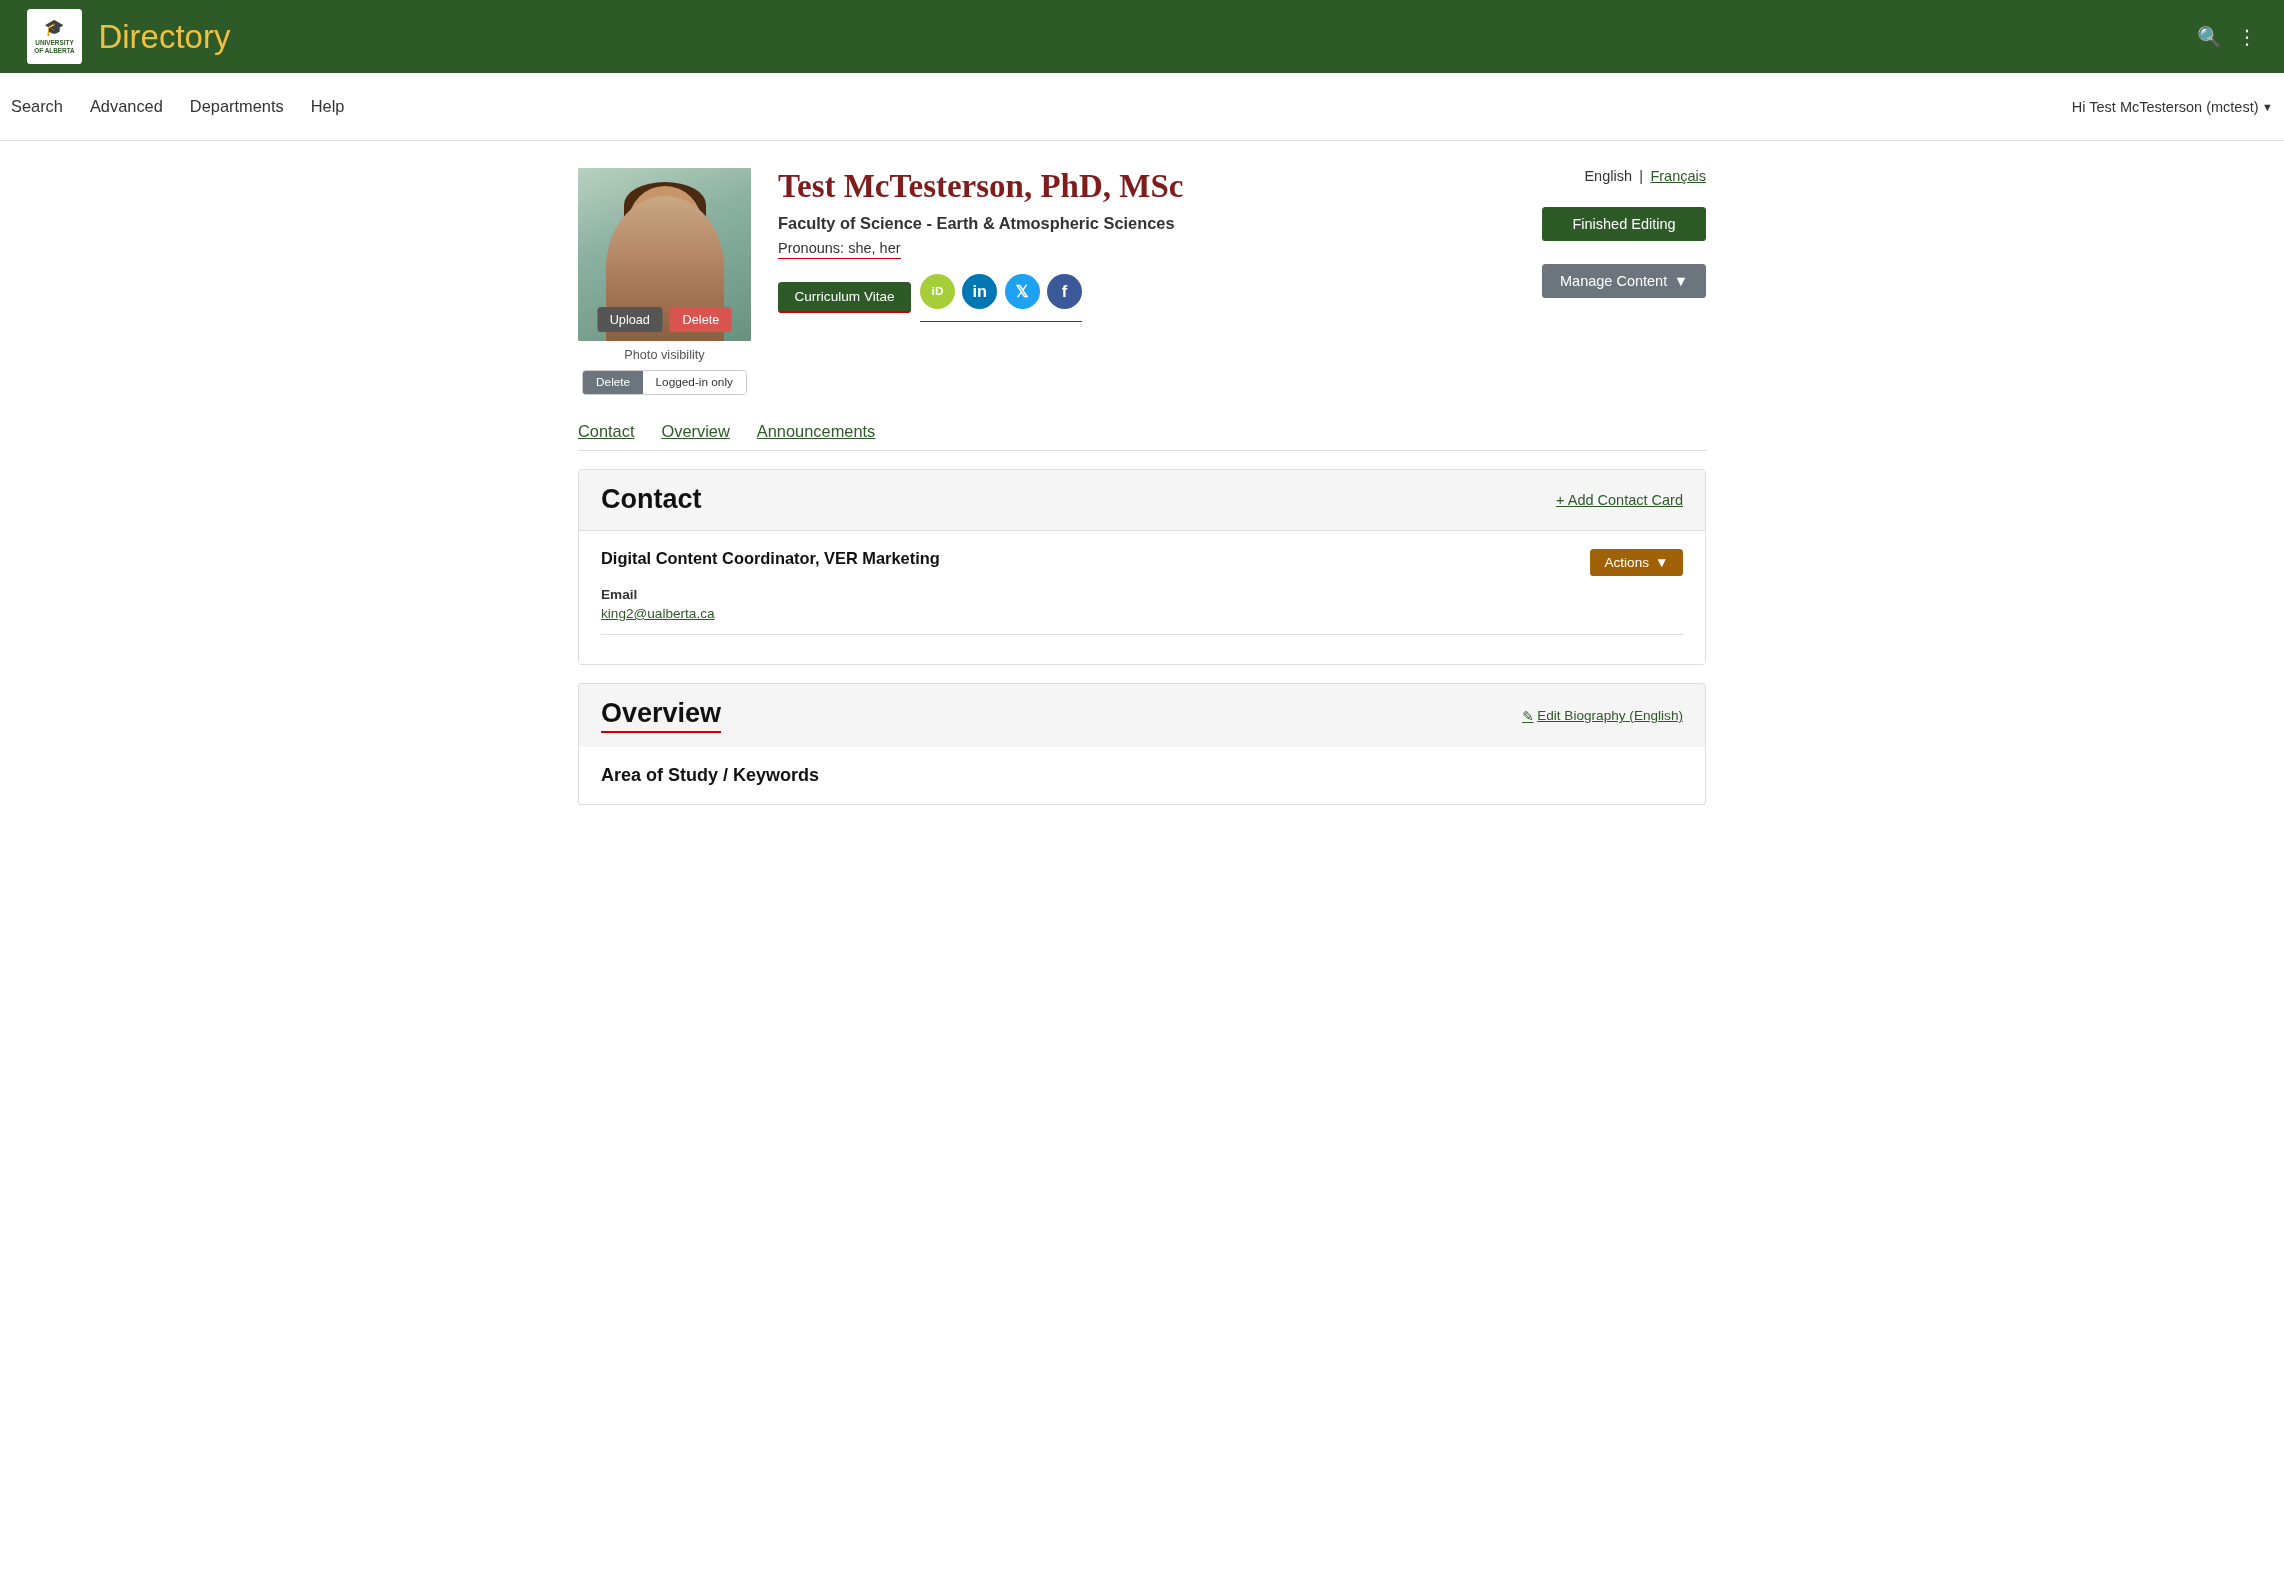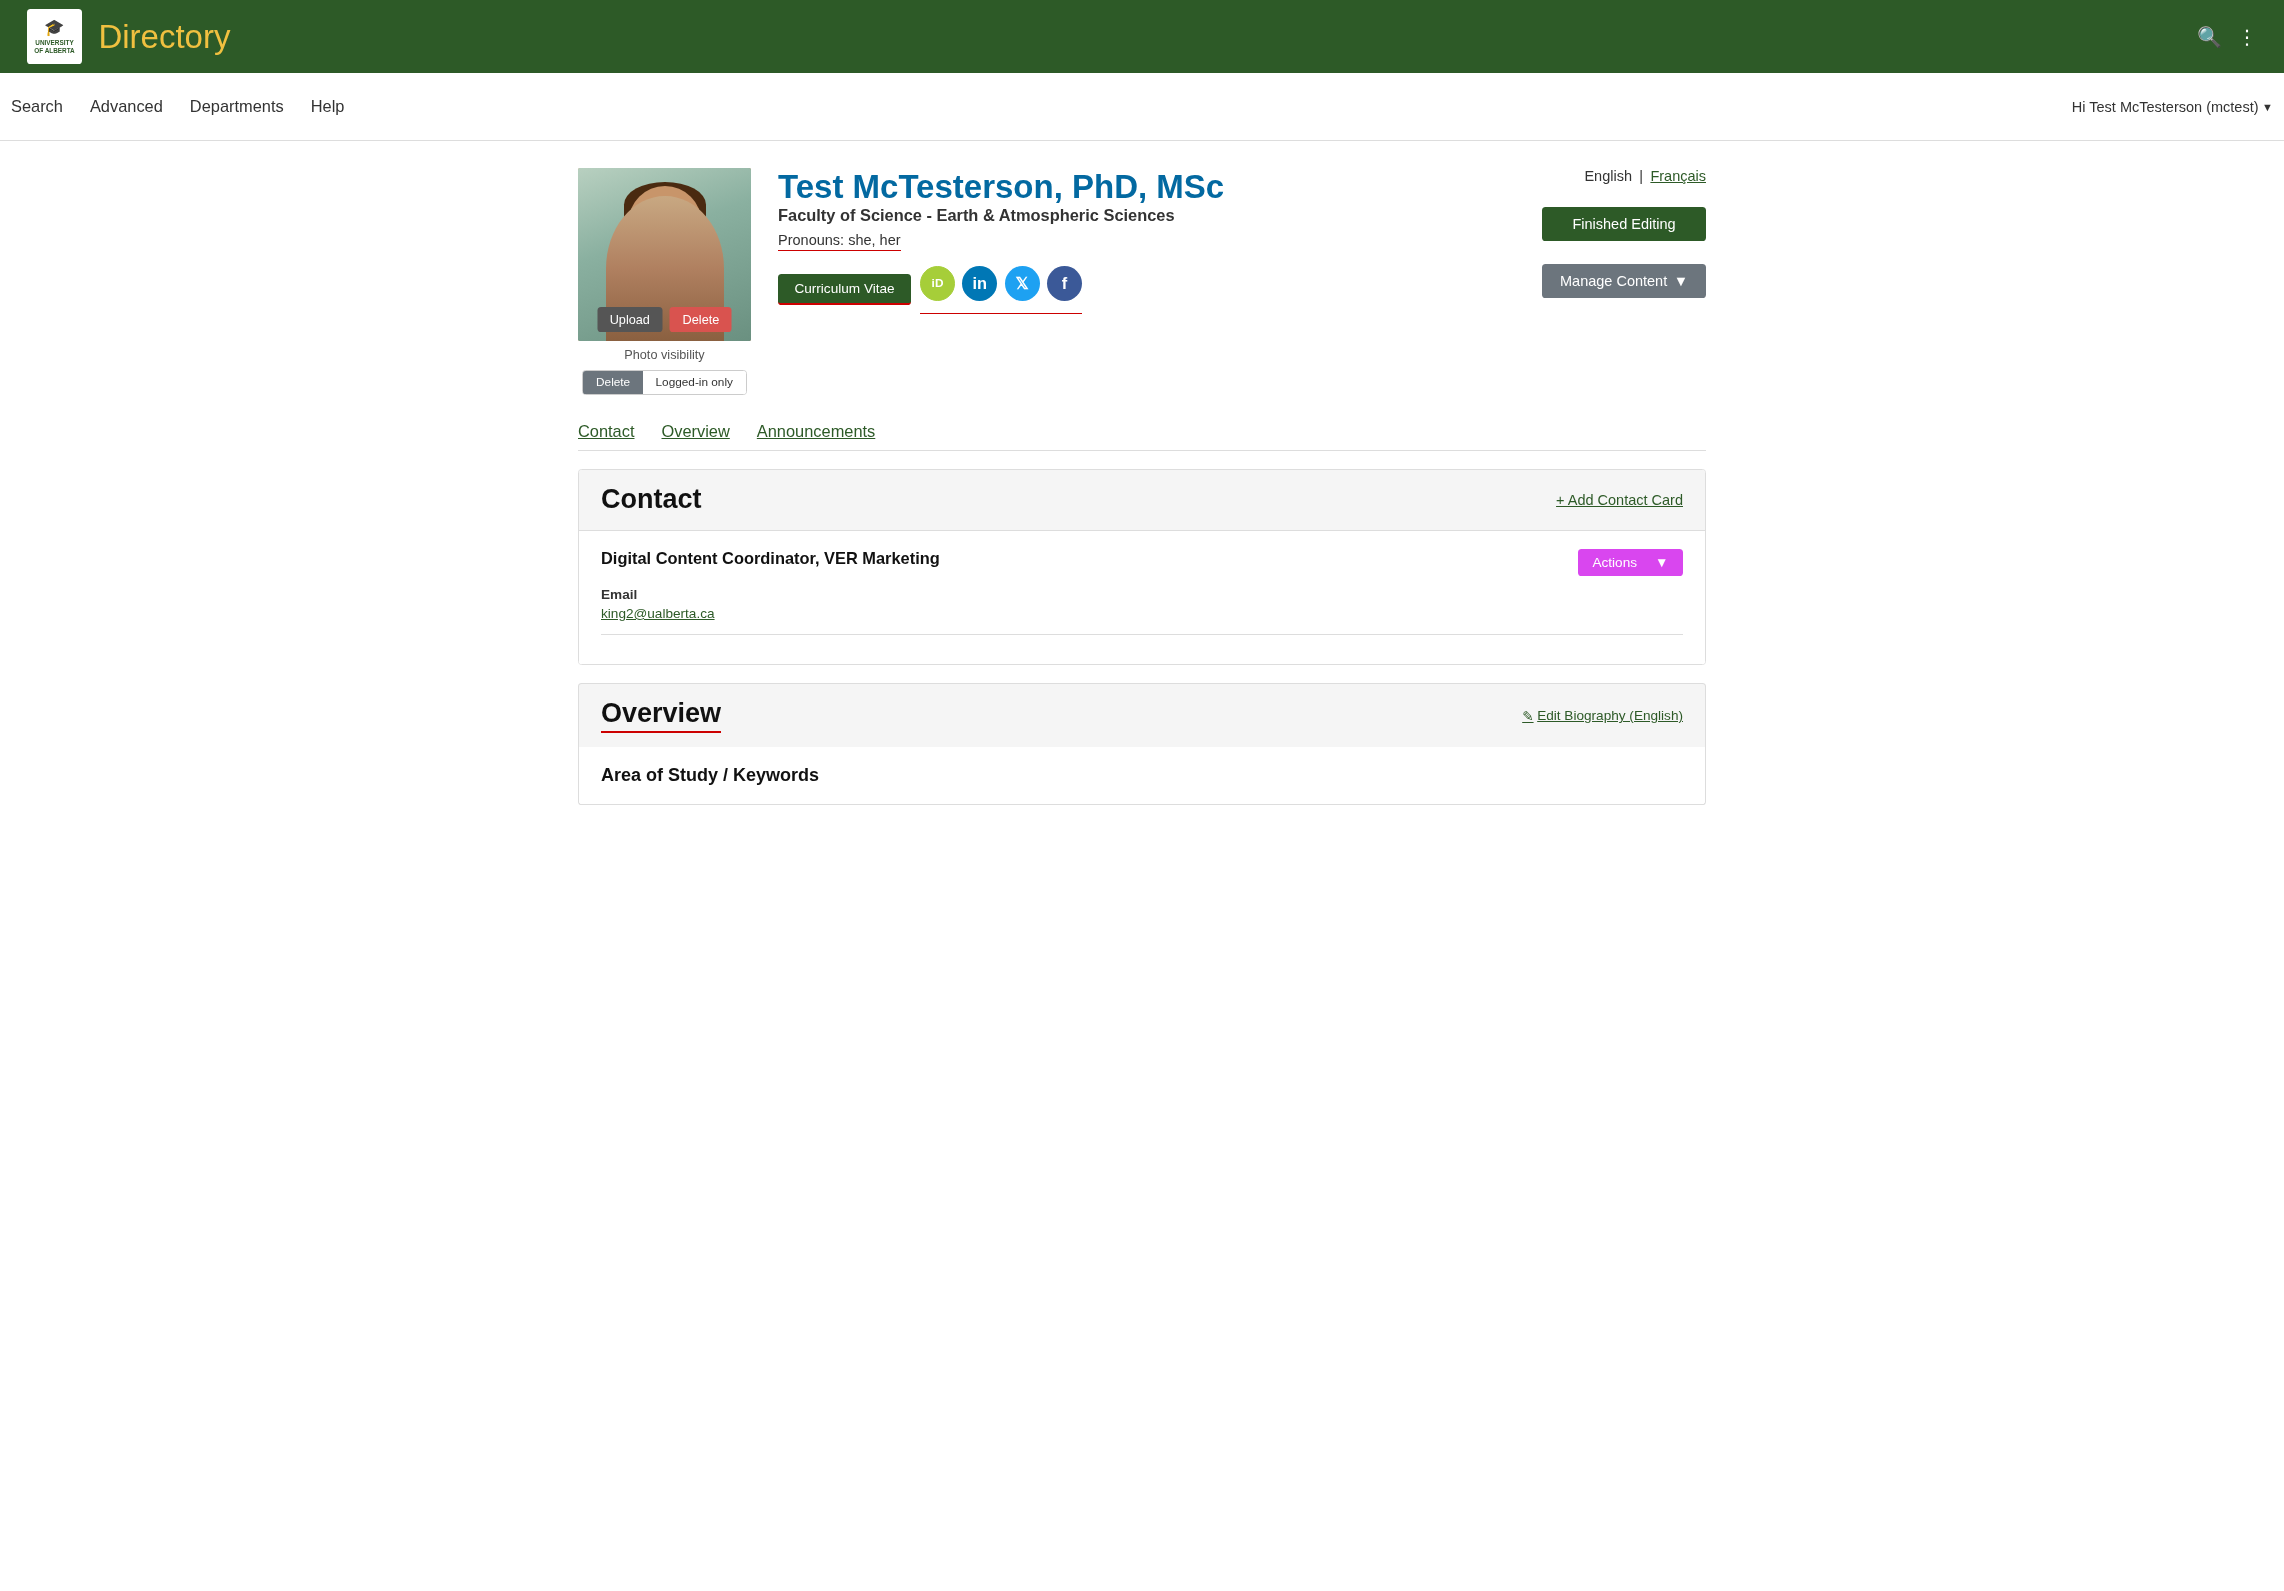--- a/index.html
+++ b/index.html
@@ -202,21 +202,23 @@
       color: #fff;
     }
 
     
     .profile-info {
       flex: 1;
     }
     .profile-name {
       font-size: 33px;
       font-weight: bold;
-      color: #0369a1;
+      color: #7f1d1d;
+      margin-bottom: 9px;
+      font-family: Liberation Serif, serif;
     }
     .profile-dept {
       font-size: 16.4px;
       font-weight: bold;
       color: #333;
       margin-bottom: 7.3px;
     }
     .profile-pronouns {
       font-size: 14.5px;
       color: #333;
@@ -391,30 +393,30 @@
     .contact-title {
       font-size: 16.4px;
       font-weight: bold;
       color: #111;
       margin-bottom: 11px;
       display: flex;
       justify-content: space-between;
       align-items: flex-start;
     }
     .btn-actions {
-      background: #d946ef;
+      background: #a16207;
       color: #fff;
       border: none;
       padding: 6.4px 14.5px;
       border-radius: 3.6px;
       cursor: pointer;
       font-size: 13.6px;
       display: flex;
       align-items: center;
-      gap: 18px;
+      gap: 6px;
     }
     .contact-field {
       margin-bottom: 12.7px;
     }
     .contact-field-label {
       font-weight: bold;
       font-size: 13.6px;
       color: #333;
       margin-bottom: 3.6px;
     }

